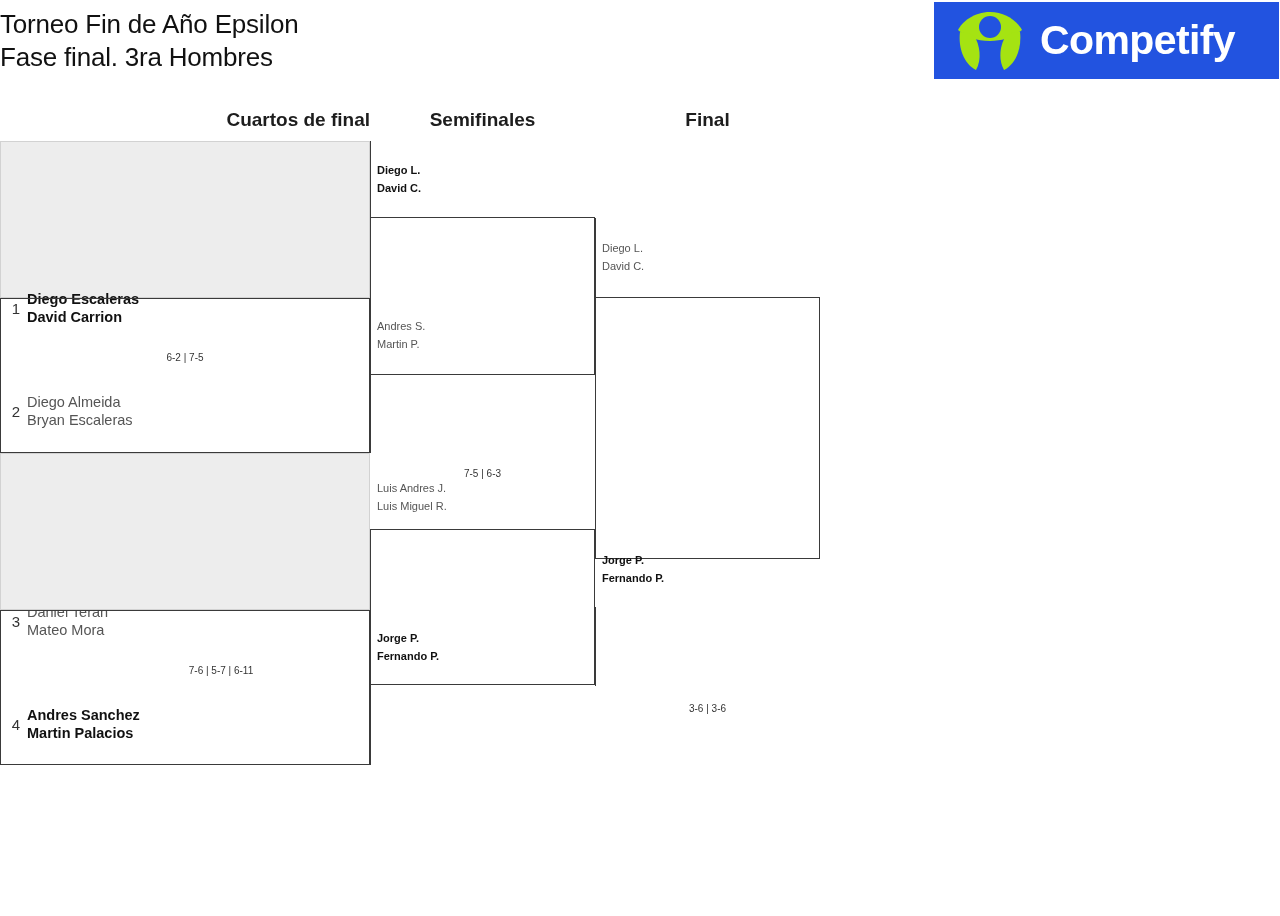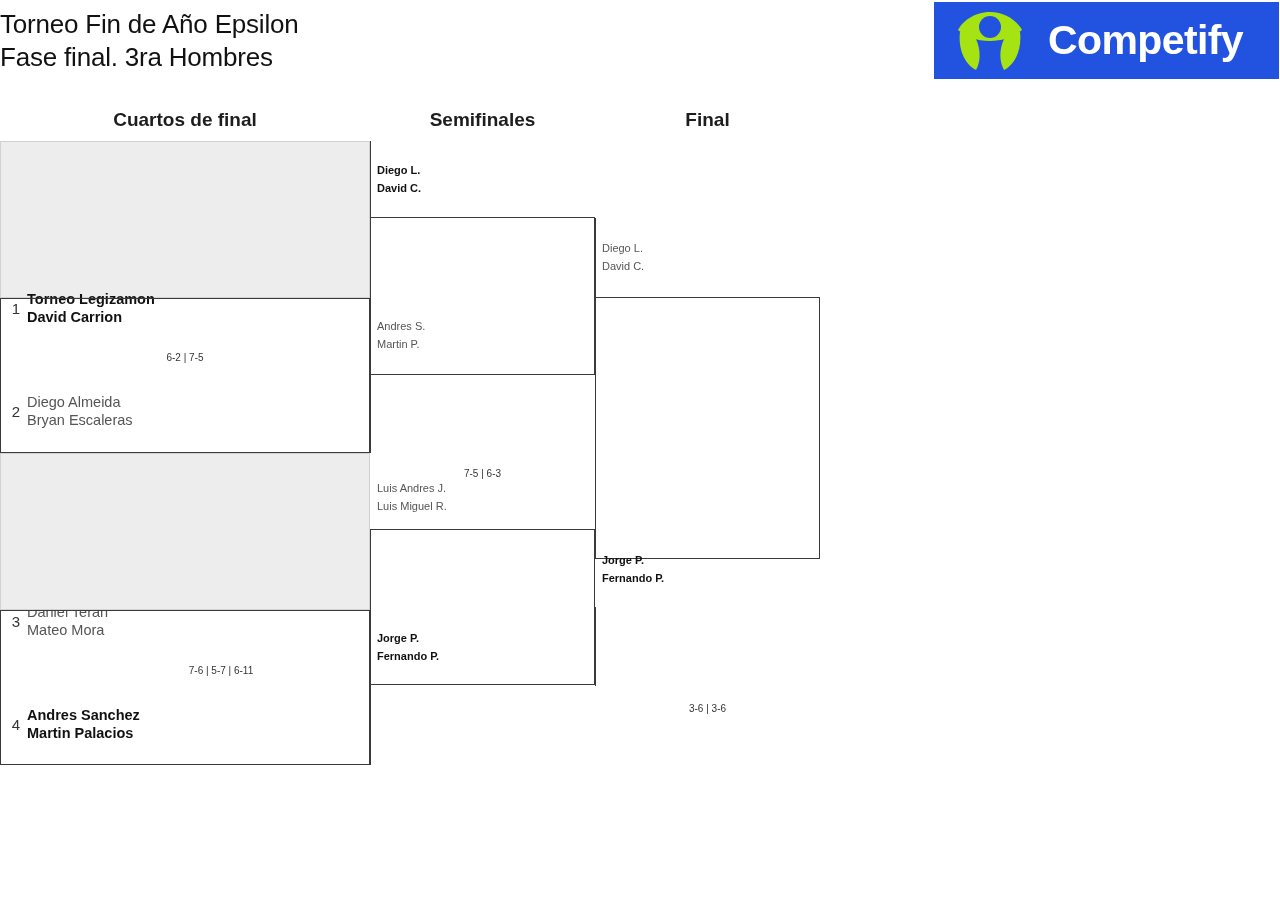--- a/index.html
+++ b/index.html
@@ -24,42 +24,42 @@
     color: #111111;
     white-space: pre;
   }
   .brand-logo {
     position: absolute;
     left: 934px; top: 2px;
     width: 345px; height: 77px;
     background: #2253e0;
     display: flex;
     align-items: center;
-    gap: 24px;
+    gap: 16px;
     padding-left: 22px;
   }
   .brand-mark { width: 68px; height: 62px; flex: 0 0 auto; }
   .brand-name {
     color: #ffffff;
     font-size: 41px;
     font-weight: 700;
     letter-spacing: -0.6px;
     line-height: 1;
   }
 
   
   .round-head {
     position: absolute;
     font-size: 19px;
     font-weight: 700;
     color: #1d1d1d;
     text-align: center;
     white-space: nowrap;
   }
-  .round-head.r0 { left: 0px;   top: 109px; width: 370px; }
+  .round-head.r0 { left: 0px;   top: 109px; width: 370px; text-align: right; }
   .round-head.r1 { left: 370px; top: 109px; width: 225px; }
   .round-head.r2 { left: 595px; top: 109px; width: 225px; }
 
   
   .box {
     position: absolute;
     border: 1px solid #3a3a3a;
     background: transparent;
   }
   .box.shaded { background: #ededed; border-color: #d2d2d2; }
@@ -121,21 +121,21 @@
     </svg>
     <span class="brand-name">Competify</span>
   </div>
 
   <div class="round-head r0">Cuartos de final</div>
   <div class="round-head r1">Semifinales</div>
   <div class="round-head r2">Final</div>
 
   <div class="box shaded" style="left:0px; top:141px; width:370px; height:157px;">
     <div class="seed" style="top:158px;">1</div>
-    <div class="team win" style="top:148px;"><span>Torneo Legizamon</span><br><span>David Carrion</span></div>
+    <div class="team win" style="top:148px;"><span>Diego Escaleras</span><br><span>David Carrion</span></div>
     <div class="score" style="left:0px; top:210px; width:368px;">6-2 | 7-5</div>
     <div class="seed" style="top:261px;">2</div>
     <div class="team lose" style="top:251px;"><span>Diego Almeida</span><br><span>Bryan Escaleras</span></div>
   </div>
 
   <div class="box" style="left:0px; top:298px; width:370px; height:155px;">
     <div class="seed" style="top:314px;">3</div>
     <div class="team lose" style="top:304px;"><span>Daniel Teran</span><br><span>Mateo Mora</span></div>
     <div class="score" style="left:0px; top:366px; width:368px;margin-left:36px;">7-6 | 5-7 | 6-11</div>
     <div class="seed" style="top:417px;">4</div>

